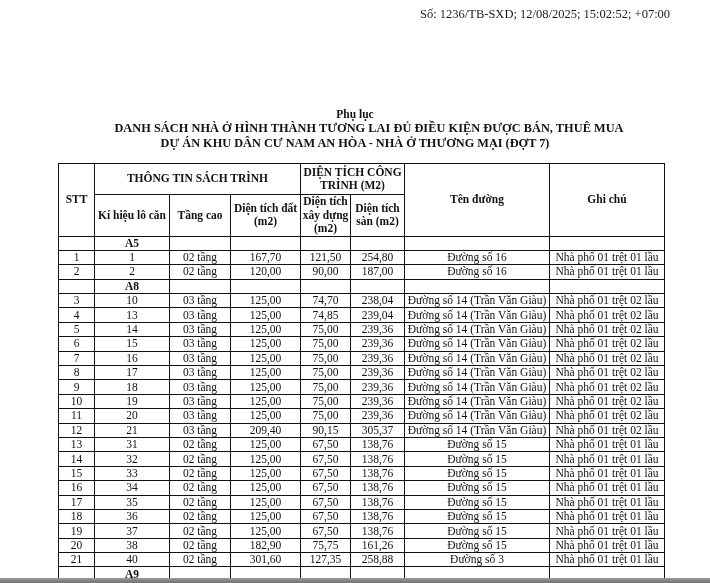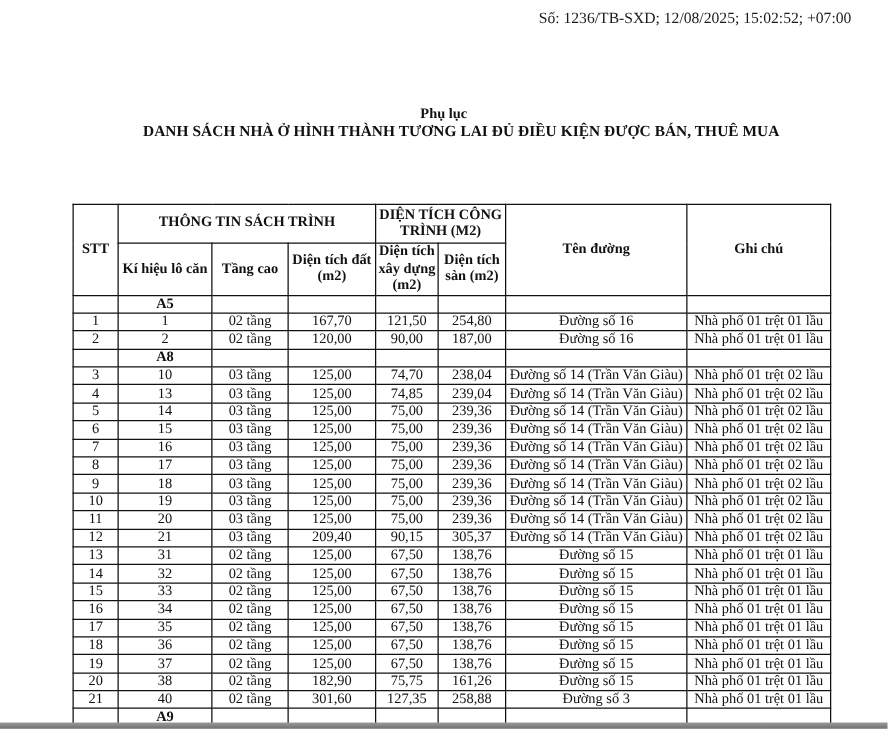--- a/index.html
+++ b/index.html
@@ -2,24 +2,24 @@
 <html><head>
   <meta charset="utf-8">
   <style>
     html, body { margin: 0; padding: 0; }
     body {
       width: 710px; height: 583px; overflow: hidden; position: relative;
       background: #ffffff; color: #111;
       font-family: "Liberation Serif", "DejaVu Serif", serif;
     }
     .stamp {
-      position: absolute; left: 431px; top: 7px;
+      position: absolute; left: 420px; top: 7px;
       font-size: 12.5px; color: #1a1a1a; white-space: nowrap;
     }
-    .titles { position: absolute; left: 0; width: 710px; top: 84px; text-align: center; }
+    .titles { position: absolute; left: 0; width: 710px; top: 107px; text-align: center; }
     .titles .l1 { font-weight: bold; font-size: 11.5px; line-height: 14px; }
     .titles .l2 { font-weight: bold; font-size: 12.3px; line-height: 15px; letter-spacing: 0.05px; margin-left: 28px; }
     .titles .l3 { font-weight: bold; font-size: 12.3px; line-height: 15px; }
     .titles .l4 { font-size: 11.6px; line-height: 15px; }
     .titles .l4 .small { font-size: 9.5px; position: relative; top: -2px; }
 
     table.grid {
       position: absolute; left: 58px; top: 163px;
       border-collapse: collapse; table-layout: fixed;
       width: 606px; font-size: 11.5px;
@@ -40,20 +40,21 @@
     }
   </style>
 </head>
 <body>
 
 <div class="stamp">Số: 1236/TB-SXD; 12/08/2025; 15:02:52; +07:00</div>
 
 <div class="titles">
   <div class="l1">Phụ lục</div>
   <div class="l2">DANH SÁCH NHÀ Ở HÌNH THÀNH TƯƠNG LAI ĐỦ ĐIỀU KIỆN ĐƯỢC BÁN, THUÊ MUA</div>
+  <div class="l3">DỰ ÁN KHU DÂN CƯ NAM AN HÒA - NHÀ Ở THƯƠNG MẠI (ĐỢT 7)</div>
 </div>
 
 <table class="grid">
   <colgroup>
     <col style="width:36px">
       <col style="width:75px">
       <col style="width:61px">
       <col style="width:70px">
     <col style="width:50px">
       <col style="width:54px">

